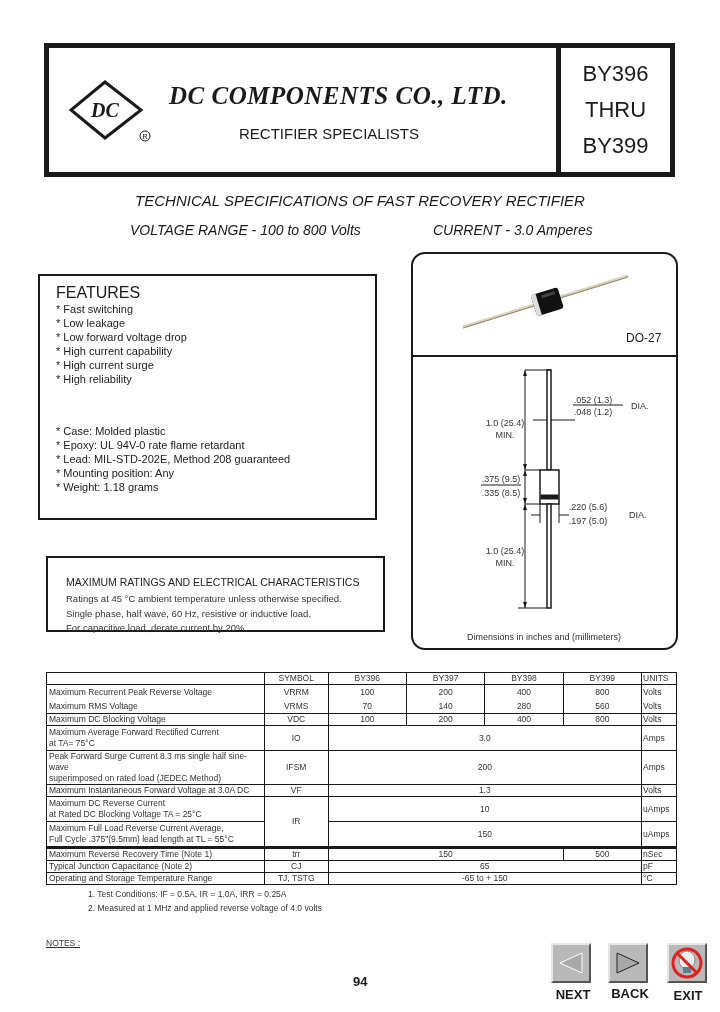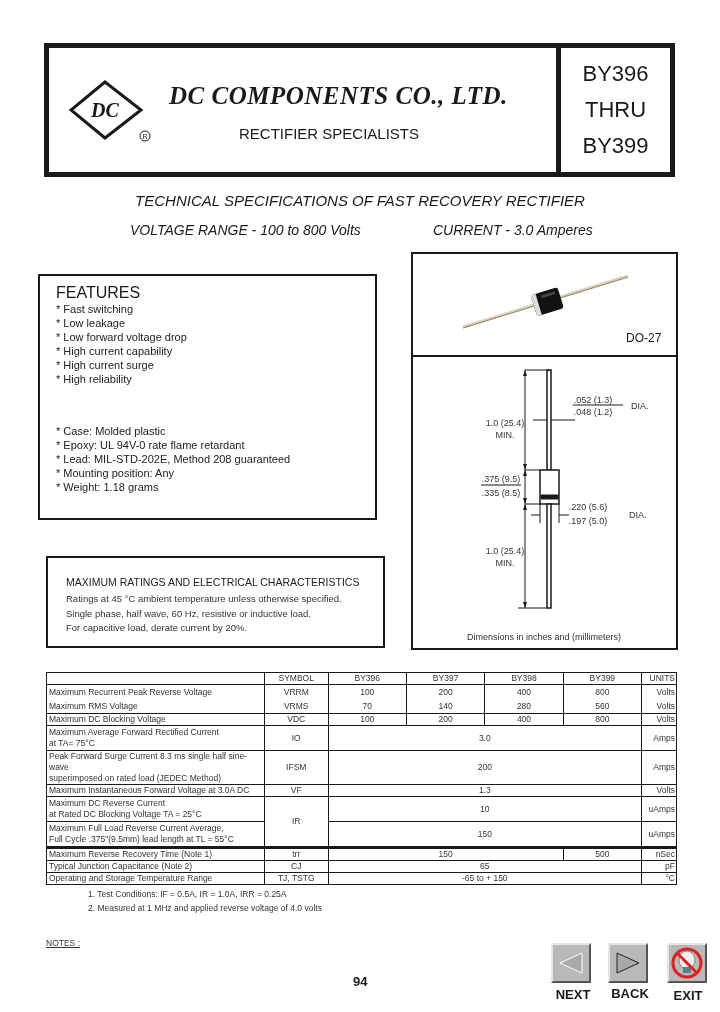--- a/index.html
+++ b/index.html
@@ -14,28 +14,28 @@
   #parts{left:512px;top:0;width:109px;height:124px;display:flex;flex-direction:column;justify-content:center;align-items:center;font-size:22px;line-height:36px;}
   
   #title{left:0;width:720px;top:192px;text-align:center;font-style:italic;font-size:15px;}
   #vrange{left:130px;top:222px;font-style:italic;font-size:14px;}
   #crange{left:433px;top:222px;font-style:italic;font-size:14px;}
   
   .box{border:2px solid #1a1a1a;box-sizing:border-box;}
   #featbox{left:38px;top:252px;width:339px;height:246px;margin-top:22px;}
   .sect{font-size:16px;margin:0;}
   .bul{font-size:11px;line-height:14px;color:#222;}
-  #pkgbox{left:411px;top:252px;width:267px;height:398px;}
+  #pkgbox{left:411px;top:252px;width:267px;height:398px;border-radius:14px;}
   #pkgdiv{left:0;top:101px;width:263px;height:2px;background:#1a1a1a;}
-  #ratebox{left:46px;top:556px;width:339px;height:92px;}
+  #ratebox{left:46px;top:556px;width:339px;height:76px;}
   
   table#spec{position:absolute;left:46px;top:672px;width:631px;border-collapse:collapse;font-size:8.5px;color:#333;}
   #spec td{border:1px solid #1a1a1a;padding:0 2px;height:11px;line-height:11px;}
   #spec td.c{text-align:center;}
-  #spec td.u{text-align:right;width:32px;padding:0 1px;}
+  #spec td.u{text-align:left;width:32px;padding:0 1px;}
   #spec tr.thick td{border-top:3px solid #1a1a1a;}
   .notes{font-size:8.5px;color:#333;}
   
   .navbtn{width:40px;height:40px;background:#b9b9b9;border:2px solid;border-color:#e6e6e6 #555 #555 #e6e6e6;box-sizing:border-box;display:flex;align-items:center;justify-content:center;}
   .navlbl{font-weight:bold;font-size:13px;text-align:center;width:60px;}
 </style>
 </head>
 <body>
 
 <div id="hdr" class="abs">

